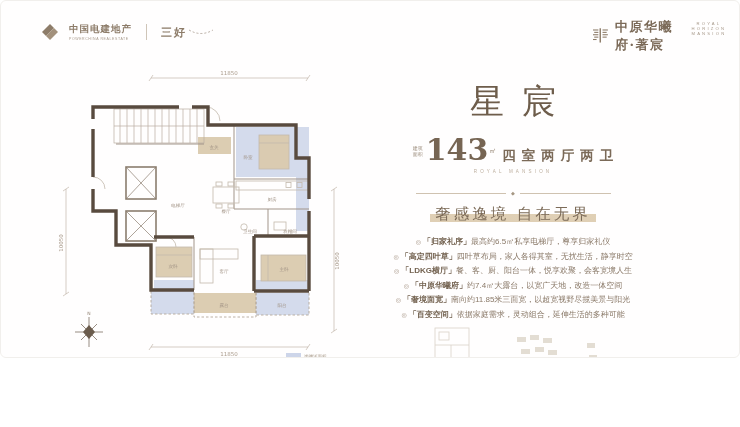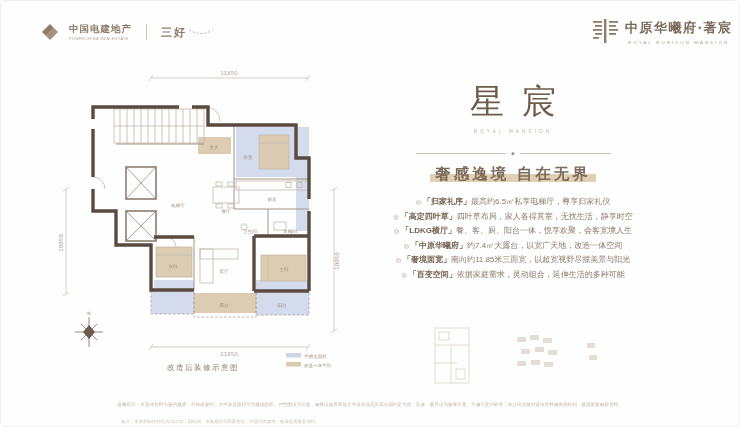--- a/index.html
+++ b/index.html
@@ -1,47 +1,47 @@
 <!DOCTYPE html>
 <html><head>
 <meta charset="utf-8">
 <style>
   * { margin:0; padding:0; box-sizing:border-box; }
   html,body { background:#fff; }
   body { font-family:"Liberation Sans","DejaVu Sans",sans-serif; }
-  .page { position:relative; width:740px; height:427px; background:#fffefe; overflow:hidden; border:1px solid #f1efec; border-radius:6px; }
+  .page { position:relative; width:740px; height:358px; background:#fffefe; overflow:hidden; border:1px solid #f1efec; border-radius:6px; }
 
   
   .hdr-left { position:absolute; left:38px; top:20px; display:flex; align-items:center; gap:8px; }
   .hdr-left .txt { display:flex; flex-direction:column; }
   .brand-cn { font-size:9.5px; font-weight:bold; color:#8d7c69; letter-spacing:1px; }
   .brand-en { font-size:3.5px; color:#a89a8b; letter-spacing:.6px; margin-top:1px; }
   .hdr-div { width:1px; height:16px; background:#cfc5b8; margin:0 6px; }
   .subbrand { display:flex; align-items:center; }
   .subbrand .cn { font-size:11px; font-weight:bold; color:#8d7c69; letter-spacing:2px; font-family:"DejaVu Serif",serif; }
 
   .hdr-right { position:absolute; left:592px; top:17px; display:flex; align-items:center; gap:7px; }
-  .hdr-right .txt { display:flex; flex-direction:column; }
+  .hdr-right .txt { display:flex; flex-direction:row; }
   .mansion-cn { font-size:13px; color:#7b6a58; letter-spacing:1.5px; font-family:"DejaVu Serif",serif; font-weight:bold; }
   .mansion-en { font-size:4.2px; color:#a89a8b; letter-spacing:2.2px; margin-top:3px; text-align:center; }
 
   
   .panel { position:absolute; left:380px; top:78px; width:264px; text-align:center; }
   .unit-title { font-family:"DejaVu Serif",serif; font-size:34px; font-weight:500; color:#6e5d4b; }
   .unit-title span { letter-spacing:18px; margin-right:-18px; }
   .spec { margin-top:11px; display:flex; align-items:baseline; justify-content:center; color:#7e6d5b; }
   .area-prefix { display:flex; flex-direction:column; font-size:5px; color:#998a79; line-height:6px; align-self:center; margin-right:3px; text-align:right; }
   .area-value { font-family:"DejaVu Serif",serif; font-size:30px; font-weight:bold; color:#766553; line-height:28px; }
   .area-unit { font-size:7px; color:#8d7c69; margin:0 6px 0 1px; align-self:center; }
   .layout-text { font-family:"DejaVu Serif",serif; font-size:13.5px; font-weight:bold; color:#7b6a58; letter-spacing:6px; margin-right:-6px; }
   .layout-en { font-size:4.5px; letter-spacing:3.2px; color:#bcae9d; margin-top:4px; }
   .divider { margin:17px auto 0; width:195px; display:flex; align-items:center; gap:5px; }
   .divider .ln { flex:1; height:1px; background:#cfc2b0; }
   .divider .glyph { font-size:5px; color:#a59682; line-height:5px; }
-  .slogan { margin-top:8px; font-size:15.5px; font-weight:bold; letter-spacing:3px; color:#7c6b58; }
+  .slogan { margin-top:8px; font-size:15.5px; font-weight:normal; letter-spacing:3px; color:#7c6b58; }
   .slogan span { background:linear-gradient(180deg, transparent 54%, rgba(218,199,168,.85) 54%); padding:0 5px; }
   .features { margin-top:10px; list-style:none; }
   .features li { font-size:8px; line-height:14.6px; color:#8a7968; white-space:nowrap; }
   .features .blt { font-size:6px; color:#a39282; margin-right:2px; }
   .features .tag { font-weight:bold; color:#746351;text-align:center; }
 
   
   .sketches { position:absolute; left:428px; top:324px; }
 
   
@@ -91,20 +91,29 @@
       </g>
     </svg>
     <div class="txt">
       <span class="mansion-cn">中原华曦府·著宸</span>
       <span class="mansion-en">ROYAL HORIZON MANSION</span>
     </div>
   </div>
 
   <div class="panel">
     <div class="unit-title"><span>星宸</span></div>
+    <div class="spec">
+      <span class="area-prefix">
+        <span>建筑</span>
+          <span>面积</span>
+      </span>
+      <span class="area-value">143</span>
+      <span class="area-unit">㎡</span>
+      <span class="layout-text">四室两厅两卫</span>
+    </div>
     <div class="layout-en">ROYAL MANSION</div>
     <div class="divider">
       <span class="ln"></span>
       <span class="glyph">◆</span>
       <span class="ln"></span>
     </div>
     <div class="slogan"><span>奢感逸境 自在无界</span></div>
     <ul class="features">
       <li><span class="blt">◎</span><span class="tag">「归家礼序」</span><span class="desc">最高约6.5㎡私享电梯厅，尊享归家礼仪</span></li>
       <li><span class="blt">◎</span><span class="tag">「高定四叶草」</span><span class="desc">四叶草布局，家人各得其室，无扰生活，静享时空</span></li>

